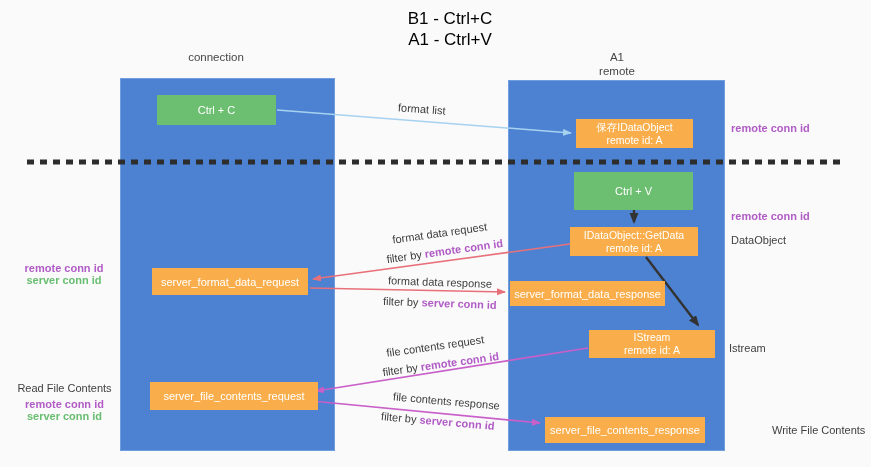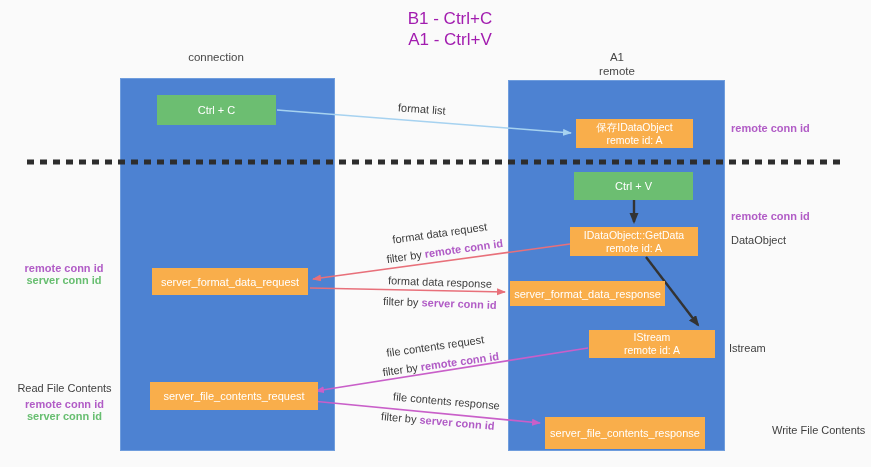--- a/index.html
+++ b/index.html
@@ -1,18 +1,18 @@
 <!DOCTYPE html>
 <html><head>
 <meta charset="utf-8">
 <style>
   html,body{margin:0;padding:0;background:#fafafa;font-family:"Liberation Sans","DejaVu Sans",sans-serif;}
   #canvas{position:relative;width:871px;height:467px;background:#fafafa;overflow:hidden;}
   .abs{position:absolute;}
-  #title{left:330px;top:8px;width:240px;text-align:center;font-size:17px;line-height:21px;color:#a21caf;}
+  #title{left:330px;top:8px;width:240px;text-align:center;font-size:17px;line-height:21px;color:#000000;}
   .lane-header{text-align:center;font-size:11.5px;line-height:14px;color:#474747;}
   .lane{background:#4d82d2;border:1px solid #6f9ddd;box-sizing:border-box;}
   .node{box-sizing:border-box;color:#ffffff;display:flex;flex-direction:column;align-items:center;justify-content:center;}
   .node.green{background:#6cbe71;}
   .node.orange{background:#f9ae4b;}
   .node .l1{font-size:10.5px;line-height:13px;}
   .node .l2{font-size:10.5px;line-height:13px;}
   .node.single{font-size:11px;}
   .edge-label{font-size:11px;color:#3c3c3c;white-space:nowrap;}
   .kw-purple{color:#b15cc6;font-weight:bold;}
@@ -78,21 +78,21 @@
 
   <div class="abs node green single" style="left:157px;top:95px;width:119px;height:30px;">
     <span>Ctrl + C</span>
   </div>
 
   <div class="abs node orange" style="left:576px;top:119px;width:117px;height:29px;">
     <span class="l1">保存IDataObject</span>
     <span class="l2">remote id: A</span>
   </div>
 
-  <div class="abs node green single" style="left:574px;top:172px;width:119px;height:28px;">
+  <div class="abs node green single" style="left:574px;top:172px;width:119px;height:38px;">
     <span>Ctrl + V</span>
   </div>
 
   <div class="abs node orange" style="left:570px;top:227px;width:128px;height:29px;">
     <span class="l1">IDataObject::GetData</span>
     <span class="l2">remote id: A</span>
   </div>
 
   <div class="abs node orange single" style="left:152px;top:268px;width:156px;height:27px;">
     <span>server_format_data_request</span>
@@ -104,21 +104,21 @@
 
   <div class="abs node orange" style="left:589px;top:330px;width:126px;height:28px;">
     <span class="l1">IStream</span>
     <span class="l2">remote id: A</span>
   </div>
 
   <div class="abs node orange single" style="left:150px;top:382px;width:168px;height:28px;">
     <span>server_file_contents_request</span>
   </div>
 
-  <div class="abs node orange single" style="left:545px;top:417px;width:160px;height:32px;">
+  <div class="abs node orange single" style="left:545px;top:417px;width:160px;height:26px;">
     <span>server_file_contents_response</span>
   </div>
 
   <div class="abs edge-label rot-sl" style="left:398px;top:103px;">format list</div>
 
   <div class="abs edge-label rot-up" style="left:392px;top:227px;">format data request</div>
   <div class="abs edge-label rot-up" style="left:386px;top:245px;">
     <span>filter by</span>
     <span class="kw-purple">remote conn id</span>
   </div>

